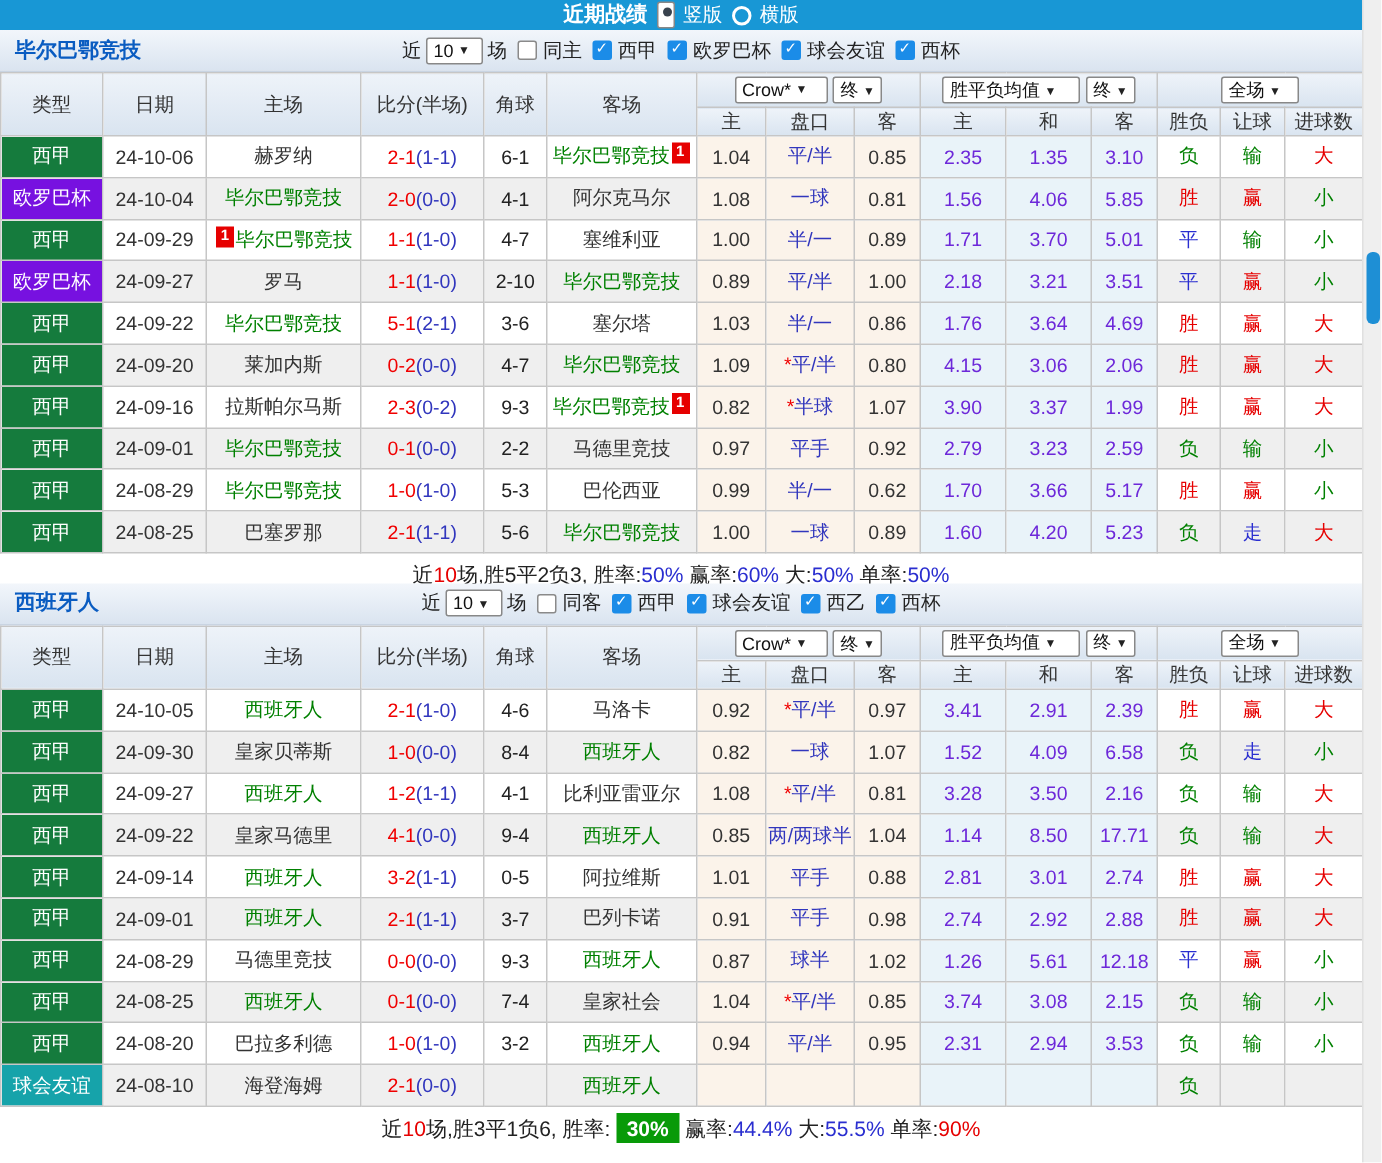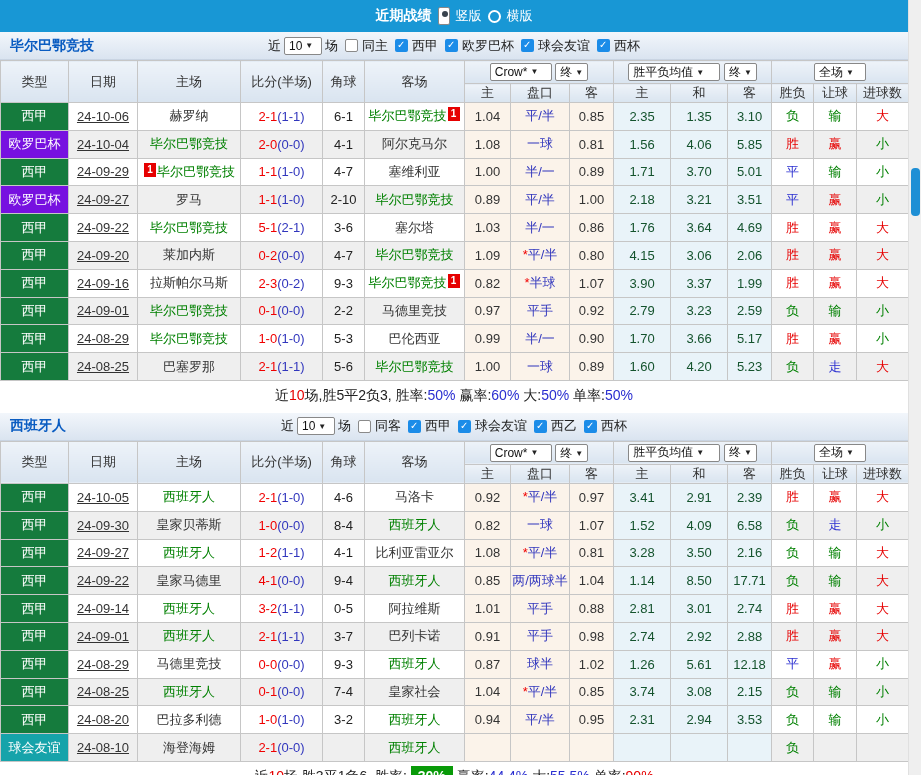--- a/index.html
+++ b/index.html
@@ -6,21 +6,21 @@
   body {
     width: 921px; height: 775px;
     font-family: "Liberation Sans", "DejaVu Sans", sans-serif;
     background: #fff; position: relative; overflow: hidden;
     font-size: 13px; color: #222;
   }
   .content { width: 908px; }
 
   
   .topbar {
-    height: 32px; background: #1897d5; color: #fff;
+    height: 20px; background: #1897d5; color: #fff;
     display: flex; align-items: center; justify-content: center; gap: 6px;
   }
   .topbar .title { font-weight: bold; font-size: 14px; }
   .radio { display: inline-block; width: 12px; height: 12px; border-radius: 50%;
            background: #fff; position: relative; vertical-align: middle; cursor: pointer; }
   .radio.sel::after { content: ""; position: absolute; left: 3px; top: 3px;
            width: 6px; height: 6px; border-radius: 50%; background: #38424d; }
   .radio.un { background: transparent; border: 2px solid #fff; width: 13px; height: 13px; }
   .topbar label { font-size: 13px; }
 
@@ -50,43 +50,43 @@
   td, th { border: 1px solid #c6c6c6; text-align: center; overflow: hidden;
            white-space: nowrap; font-weight: normal; }
   thead th { background: linear-gradient(#eef3f9, #d9e4f0); color: #333; font-size: 13px; }
   tr.h1 { height: 23px; margin-top: 16px; }
   tr.h2 { height: 17px; }
   tr.h2 th { font-size: 13px; }
   tbody tr { height: 27.8px; }
   tbody tr:nth-child(even) td { background: #efefef; }
   tbody tr:nth-child(odd) td { background: #ffffff; }
   tbody td.crow { background: #fbf3ea !important; }
-  tbody td.avg  { background: #e9f3f9 !important; color: #14532d; margin-top: 44px; }
+  tbody td.avg  { background: #e9f3f9 !important; color: #6d28d9; margin-top: 44px; }
   td.type { color: #fff; font-size: 13px; }
   .t-liga { background: #157b3d !important; }
   .t-europa { background: #7711e0 !important; }
   .t-friendly { background: #16a3aa !important; }
-  td.date { color: #333; text-decoration: underline; }
+  td.date { color: #333; }
   .self { color: #008000; }
   .opp { color: #333; }
   .ft { color: #f00000; }
   .ht { color: #3136bd; }
   .pan { color: #3136bd; }
   .star { color: #f00000; font-style: normal; }
   .odds { color: #333; }
   .c-r { color: #e60000; }
   .c-g { color: #008000; }
   .c-b { color: #2a2ed0; }
   .c-k { color: #222; }
   .rbadge { display: inline-block; background: #e60000; color: #fff; font-size: 10px;
             font-weight: bold; width: 12px; height: 14px; line-height: 14px;
             vertical-align: top; margin: 0 1px; }
 
   
-  .summary { height: 32px; line-height: 28px; text-align: center; font-size: 14px; }
+  .summary { height: 20px; line-height: 28px; text-align: center; font-size: 14px; }
   .summary .pct-badge { background: #089a08; color: #fff; padding: 2px 7px; font-weight: bold; }
 
   
   .scroll-track { position: absolute; right: 0; top: 0; width: 13px; height: 775px;
                   background: #efefef; border-left: 1px solid #e0e0e0; }
   .scroll-thumb { position: absolute; left: 2px; top: 168px; width: 9px; height: 48px;
                   background: #1e8fd5; border-radius: 4px; cursor: pointer; }
 </style>
 </head>
 <body>
@@ -318,21 +318,21 @@
             </tr>
             <tr>
               <td class="type t-liga">西甲</td>
               <td class="date">24-08-29</td>
               <td><span class="self">毕尔巴鄂竞技</span></td>
               <td><span class="ft">1-0</span><span class="ht">(1-0)</span></td>
               <td>5-3</td>
               <td><span class="opp">巴伦西亚</span></td>
               <td class="crow odds">0.99</td>
               <td class="crow"><span class="pan">半/一</span></td>
-              <td class="crow odds">0.90</td>
+              <td class="crow odds">0.62</td>
               <td class="avg">1.70</td>
               <td class="avg">3.66</td>
               <td class="avg">5.17</td>
               <td class="c-r">胜</td>
               <td class="c-r">赢</td>
               <td class="c-g">小</td>
             </tr>
             <tr>
               <td class="type t-liga">西甲</td>
               <td class="date">24-08-25</td>

